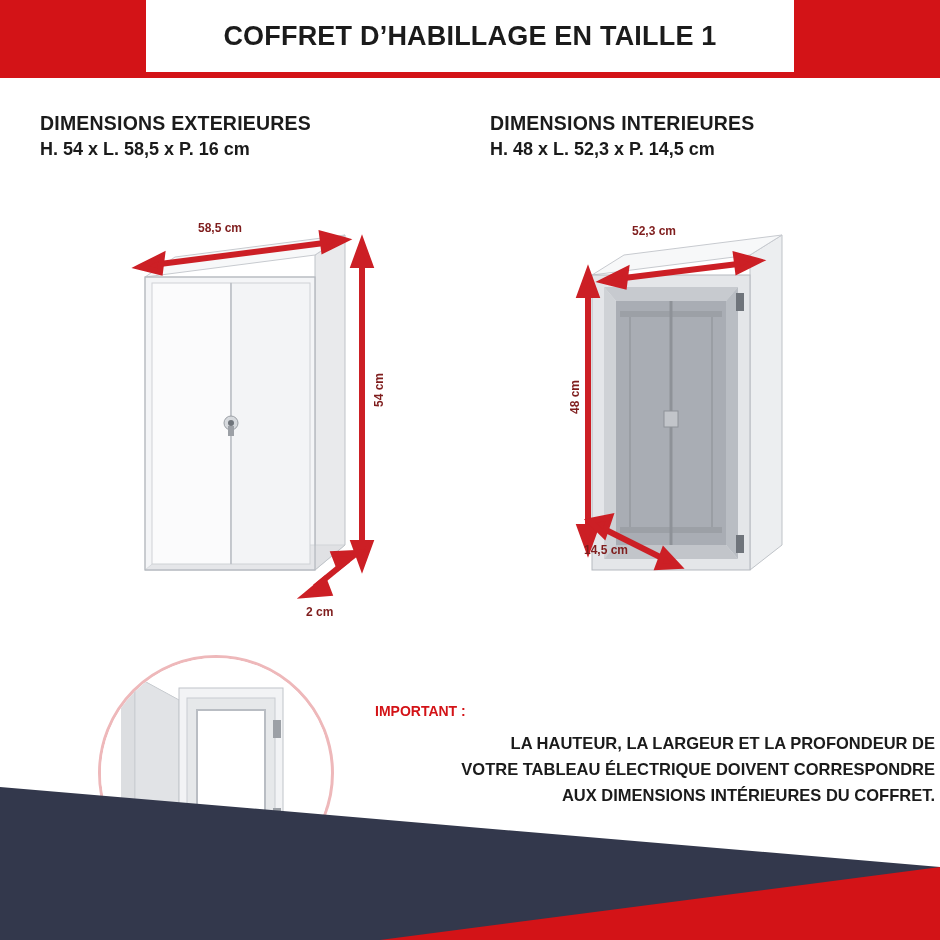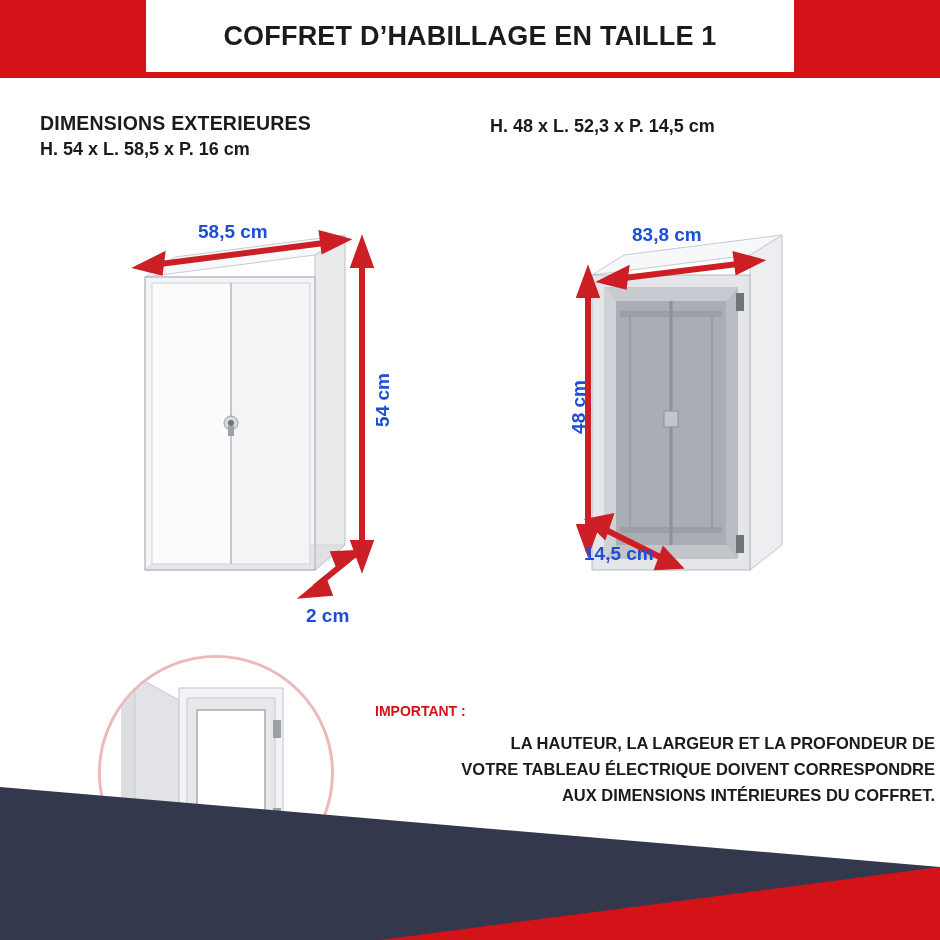--- a/index.html
+++ b/index.html
@@ -71,23 +71,23 @@
 
   
   .drawing {
     position: absolute;
   }
   #drawing-left  { left: 110px; top: 215px; width: 330px; height: 430px; }
   #drawing-right { left: 560px; top: 215px; width: 330px; height: 430px; }
 
   .dim-label {
     position: absolute;
-    font-size: 19px;
-    font-weight: bold;
-    color: #1d4ed8;
+    font-size: 12px;
+    font-weight: bold;
+    color: #7f1d1d;
     white-space: nowrap;
   }
   .dim-label.vert {
     writing-mode: vertical-rl;
     transform: rotate(180deg);
   }
 
   
   .circle-photo {
     position: absolute;
@@ -140,20 +140,21 @@
   <div class="header-white-block">
     <div class="header-title">COFFRET D’HABILLAGE EN TAILLE 1</div>
   </div>
 
   <div class="col-head" id="col-left">
     <div class="title">DIMENSIONS EXTERIEURES</div>
     <div class="sub">H. 54 x L. 58,5 x P. 16 cm</div>
   </div>
 
   <div class="col-head" id="col-right">
+    <div class="title">DIMENSIONS INTERIEURES</div>
     <div class="sub">H. 48 x L. 52,3 x P. 14,5 cm</div>
   </div>
 
   <div class="drawing" id="drawing-left">
     <svg width="330" height="430" viewBox="0 0 330 430">
 
       <polygon points="205,40 235,20 235,330 205,355" fill="#e9eaec" stroke="#bfc3c8" stroke-width="1"></polygon>
 
       <polygon points="35,62 205,40 235,20 65,42" fill="#f7f8f9" stroke="#c7cacf" stroke-width="1"></polygon>
 
@@ -234,21 +235,21 @@
         <polygon points="28,334 20,312 36,312"></polygon>
       </g>
 
       <g stroke="#cc1f25" stroke-width="6" fill="#cc1f25">
         <line x1="40" y1="312" x2="108" y2="346"></line>
         <polygon points="30,306 50,302 44,320"></polygon>
         <polygon points="118,351 98,352 104,336"></polygon>
       </g>
     </svg>
 
-    <div class="dim-label" style="left:72px; top:9px;">83,8 cm</div>
+    <div class="dim-label" style="left:72px; top:9px;">52,3 cm</div>
     <div class="dim-label vert" style="left:8px; top:165px;">48 cm</div>
     <div class="dim-label" style="left:24px; top:328px;">14,5 cm</div>
   </div>
 
   <div class="circle-photo">
     <svg width="224" height="224" viewBox="0 0 224 224">
       <rect x="0" y="0" width="224" height="224" fill="#ffffff"></rect>
 
       <polygon points="34,18 78,42 78,196 34,214" fill="#e3e5e8" stroke="#c0c4c9" stroke-width="1"></polygon>
       <polygon points="34,18 78,42 78,196 34,214" fill="#dfe1e4" opacity="0.4"></polygon>

